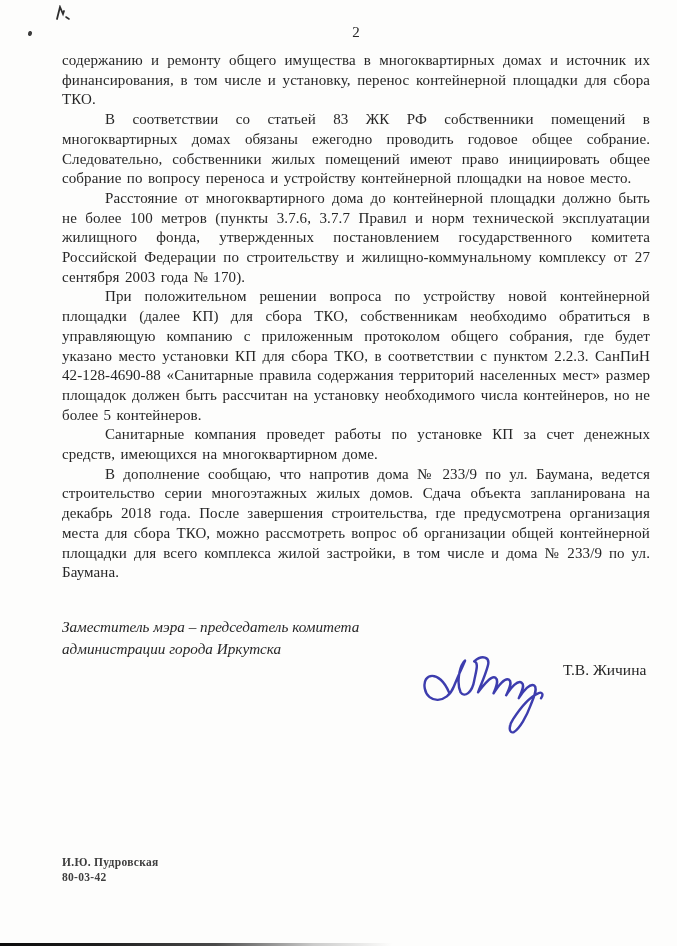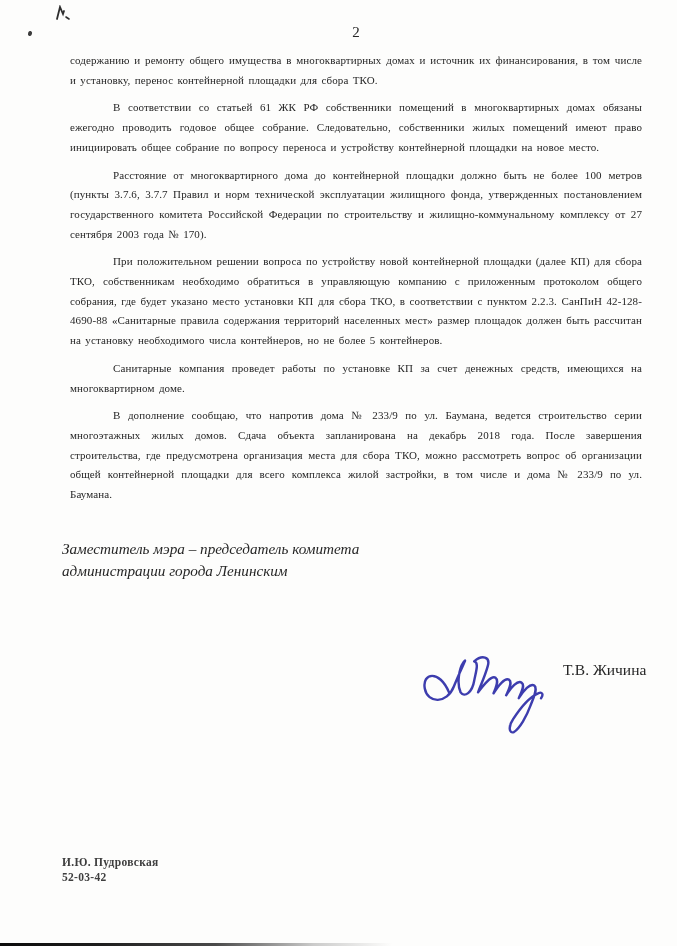--- a/index.html
+++ b/index.html
@@ -18,22 +18,22 @@
   .content{
     padding:22px 27px 0 62px; 
   }
   .page-num{
     text-align:center;
     font-size:15px;
     line-height:20px;
     margin:0 0 9px 0;
   }
   .para{
-    margin:8px;
-    font-size:11px;
+    margin:0;
+    font-size:15px;
     line-height:19.7px;
     text-align:justify;
     word-spacing:1.5px;
     letter-spacing:0.1px;
   }
   .para.indent{ text-indent:43px; }
   .sig-block{
     margin-top:33px;
     position:relative;
     font-style:italic;
@@ -91,44 +91,44 @@
   <span class="mark-dot"></span>
   <svg class="mark-scribble" viewBox="0 0 17 17">
     <path d="M3,14 L6,2 L9,9 L10,6" stroke="#2e2e2e" stroke-width="1.8" fill="none" stroke-linecap="round"></path>
     <path d="M12,12 l3,2" stroke="#2e2e2e" stroke-width="1.6" fill="none" stroke-linecap="round"></path>
   </svg>
 
   <div class="content">
     <p class="page-num">2</p>
 
     <p class="para">содержанию и ремонту общего имущества в многоквартирных домах и источник их финансирования, в том числе и установку, перенос контейнерной площадки для сбора ТКО.</p>
-    <p class="para indent">В соответствии со статьей 61 ЖК РФ собственники помещений в многоквартирных домах обязаны ежегодно проводить годовое общее собрание. Следовательно, собственники жилых помещений имеют право инициировать общее собрание по вопросу переноса и устройству контейнерной площадки на новое место.</p>
+    <p class="para indent">В соответствии со статьей 83 ЖК РФ собственники помещений в многоквартирных домах обязаны ежегодно проводить годовое общее собрание. Следовательно, собственники жилых помещений имеют право инициировать общее собрание по вопросу переноса и устройству контейнерной площадки на новое место.</p>
     <p class="para indent">Расстояние от многоквартирного дома до контейнерной площадки должно быть не более 100 метров (пункты 3.7.6, 3.7.7 Правил и норм технической эксплуатации жилищного фонда, утвержденных постановлением государственного комитета Российской Федерации по строительству и жилищно-коммунальному комплексу от 27 сентября 2003 года № 170).</p>
     <p class="para indent">При положительном решении вопроса по устройству новой контейнерной площадки (далее КП) для сбора ТКО, собственникам необходимо обратиться в управляющую компанию с приложенным протоколом общего собрания, где будет указано место установки КП для сбора ТКО, в соответствии с пунктом 2.2.3. СанПиН 42-128-4690-88 «Санитарные правила содержания территорий населенных мест» размер площадок должен быть рассчитан на установку необходимого числа контейнеров, но не более 5 контейнеров.</p>
     <p class="para indent">Санитарные компания проведет работы по установке КП за счет денежных средств, имеющихся на многоквартирном доме.</p>
     <p class="para indent">В дополнение сообщаю, что напротив дома № 233/9 по ул. Баумана, ведется строительство серии многоэтажных жилых домов. Сдача объекта запланирована на декабрь 2018 года. После завершения строительства, где предусмотрена организация места для сбора ТКО, можно рассмотреть вопрос об организации общей контейнерной площадки для всего комплекса жилой застройки, в том числе и дома № 233/9 по ул. Баумана.</p>
 
     <div class="sig-block">
       <div class="sig-title">Заместитель мэра – председатель комитета</div>
-      <div class="sig-title">администрации города Ленинским</div>
+      <div class="sig-title">администрации города Иркутска</div>
     </div>
   </div>
 
   <svg class="sig-svg" viewBox="0 0 160 110">
     <path d="M32,60 C22,36 4,40 7,56 C10,72 30,72 37,54
              C44,36 52,22 47,29 C42,36 40,52 44,60 C48,66 56,60 58,48
              C60,38 63,29 58,28 C66,21 75,23 72,33 C69,44 64,54 62,60
              C68,52 76,42 80,45 C84,48 80,56 78,61
              C83,53 90,44 94,47 C98,50 93,58 91,63
              C96,55 103,47 107,50 C111,53 106,61 104,66
              C109,58 116,50 120,53 C124,56 119,66 116,74
              C112,85 105,97 99,101 C94,103 93,95 98,88
              C105,77 115,65 124,61 C128,59 130,62 127,66" stroke="#3d3dae" fill="none" stroke-width="2.5" stroke-linecap="round" stroke-linejoin="round"></path>
   </svg>
   <div class="sig-name">Т.В. Жичина</div>
 
   <div class="footer">
     <div>И.Ю. Пудровская</div>
-    <div>52-03-42</div>
+    <div>80-03-42</div>
   </div>
 
   <div class="scan-edge"></div>
 </div>
 
 </body></html>

